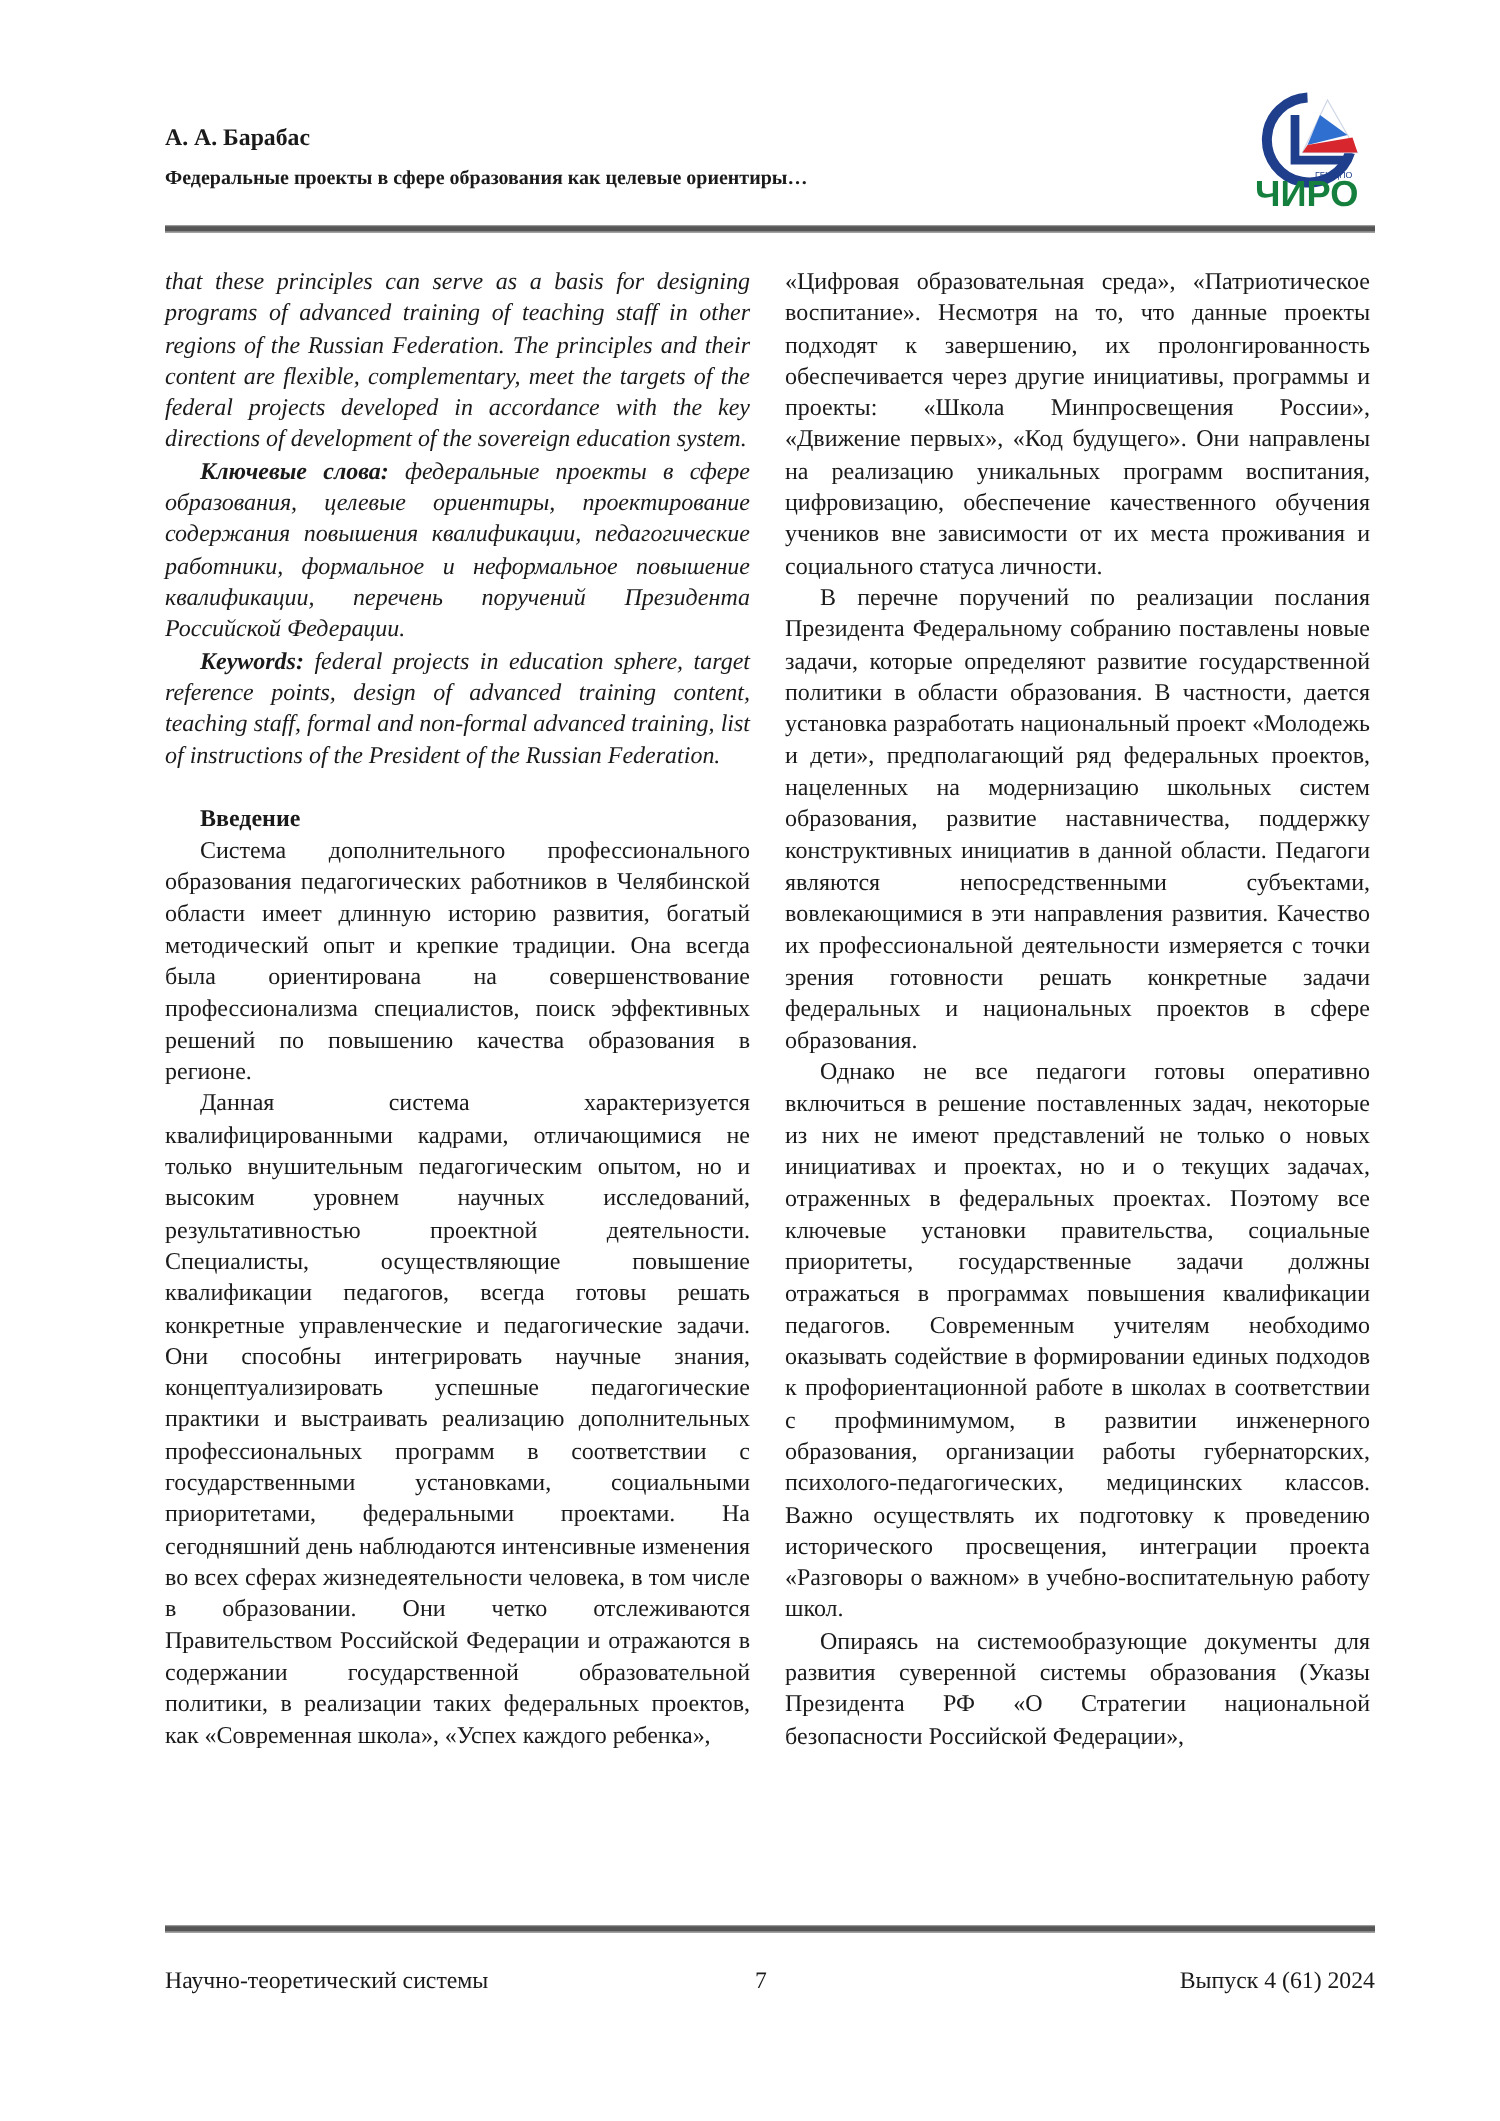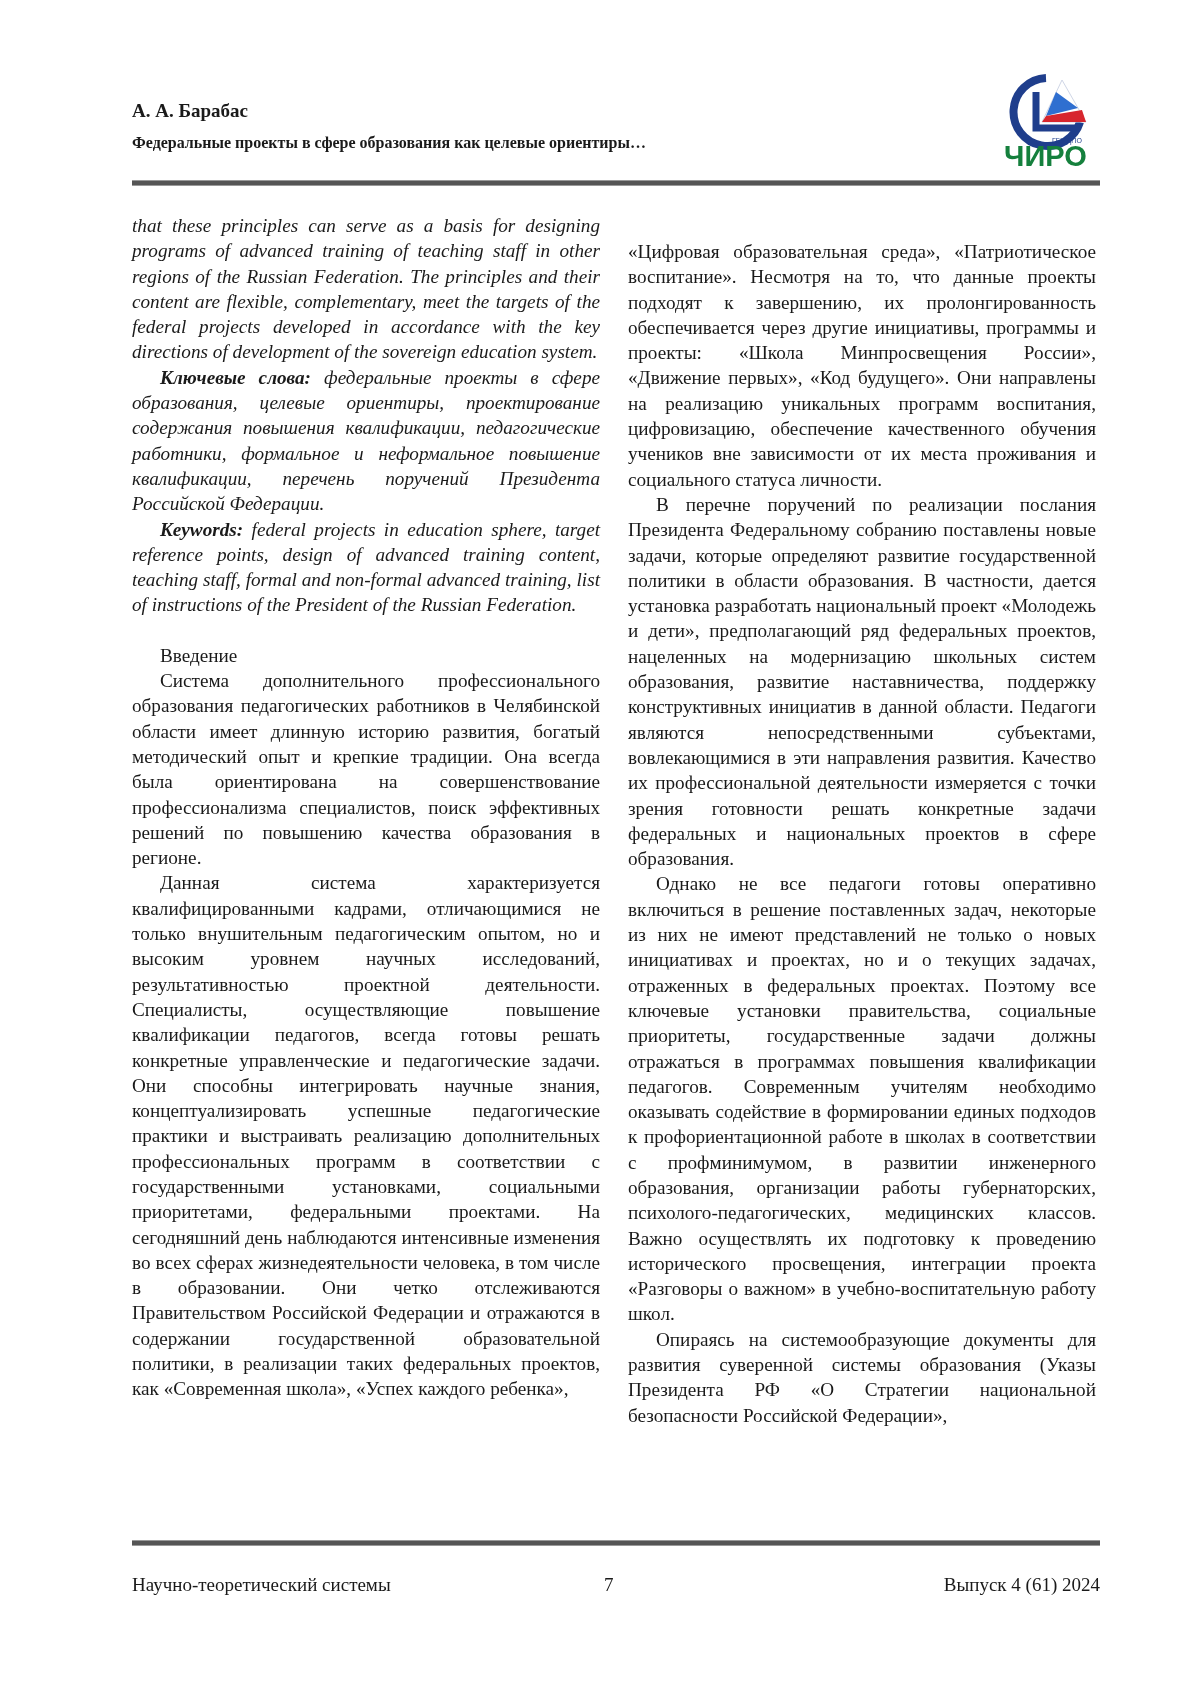--- a/index.html
+++ b/index.html
@@ -7,27 +7,27 @@
     .header { position: absolute; left: 132px; top: 97px; width: 880px; }
     .author { font-weight: bold; font-size: 19px; line-height: 28px; }
     .title { font-weight: bold; font-size: 16px; line-height: 28px; margin-top: 4px; }
     .logo { position: absolute; left: 1000px; top: 70px; width: 100px; height: 100px; }
     .logo-text { position: absolute; left: 1004px; top: 140px; font-family: "Liberation Sans", "DejaVu Sans", sans-serif; font-weight: bold; font-size: 29px; color: #15803d; letter-spacing: 0px; }
     .logo-sub { position: absolute; left: 1052px; top: 137px; font-family: "Liberation Sans", "DejaVu Sans", sans-serif; font-size: 7px; color: #1f3e8c; }
     .rule-top { position: absolute; left: 132px; top: 180px; width: 968px; height: 4px; background: #555; border-top: 1px solid #999; border-bottom: 1px solid #999; box-sizing: content-box; }
     .rule-bottom { position: absolute; left: 132px; top: 1540px; width: 968px; height: 4px; background: #555; border-top: 1px solid #999; border-bottom: 1px solid #999; }
     .col { position: absolute; top: 213px; width: 468px; font-size: 19.2px; line-height: 25.3px; text-align: justify; }
     .col-left { left: 132px; }
-    .col-right { left: 628px; margin-top: 26px; }
+    .col-right { left: 628px; }
     .col p { margin: 0; }
     .ind { text-indent: 28px; }
     .it { font-style: italic; }
     .bi { font-weight: bold; font-style: italic; }
     .spacer { height: 25px; }
-    .section-head { font-weight: normal; padding-left: 28px; }
+    .section-head { font-weight: bold; padding-left: 28px; }
     .footer { position: absolute; top: 1573px; left: 132px; width: 968px; font-size: 19px; line-height: 24px; }
     .footer .f-left { position: absolute; left: 0; }
     .footer .f-center { position: absolute; left: 472px; }
     .footer .f-right { position: absolute; right: 0; }
   </style>
 </head>
 <body>
 
 <div class="header">
   <div class="author">А. А. Барабас</div>

